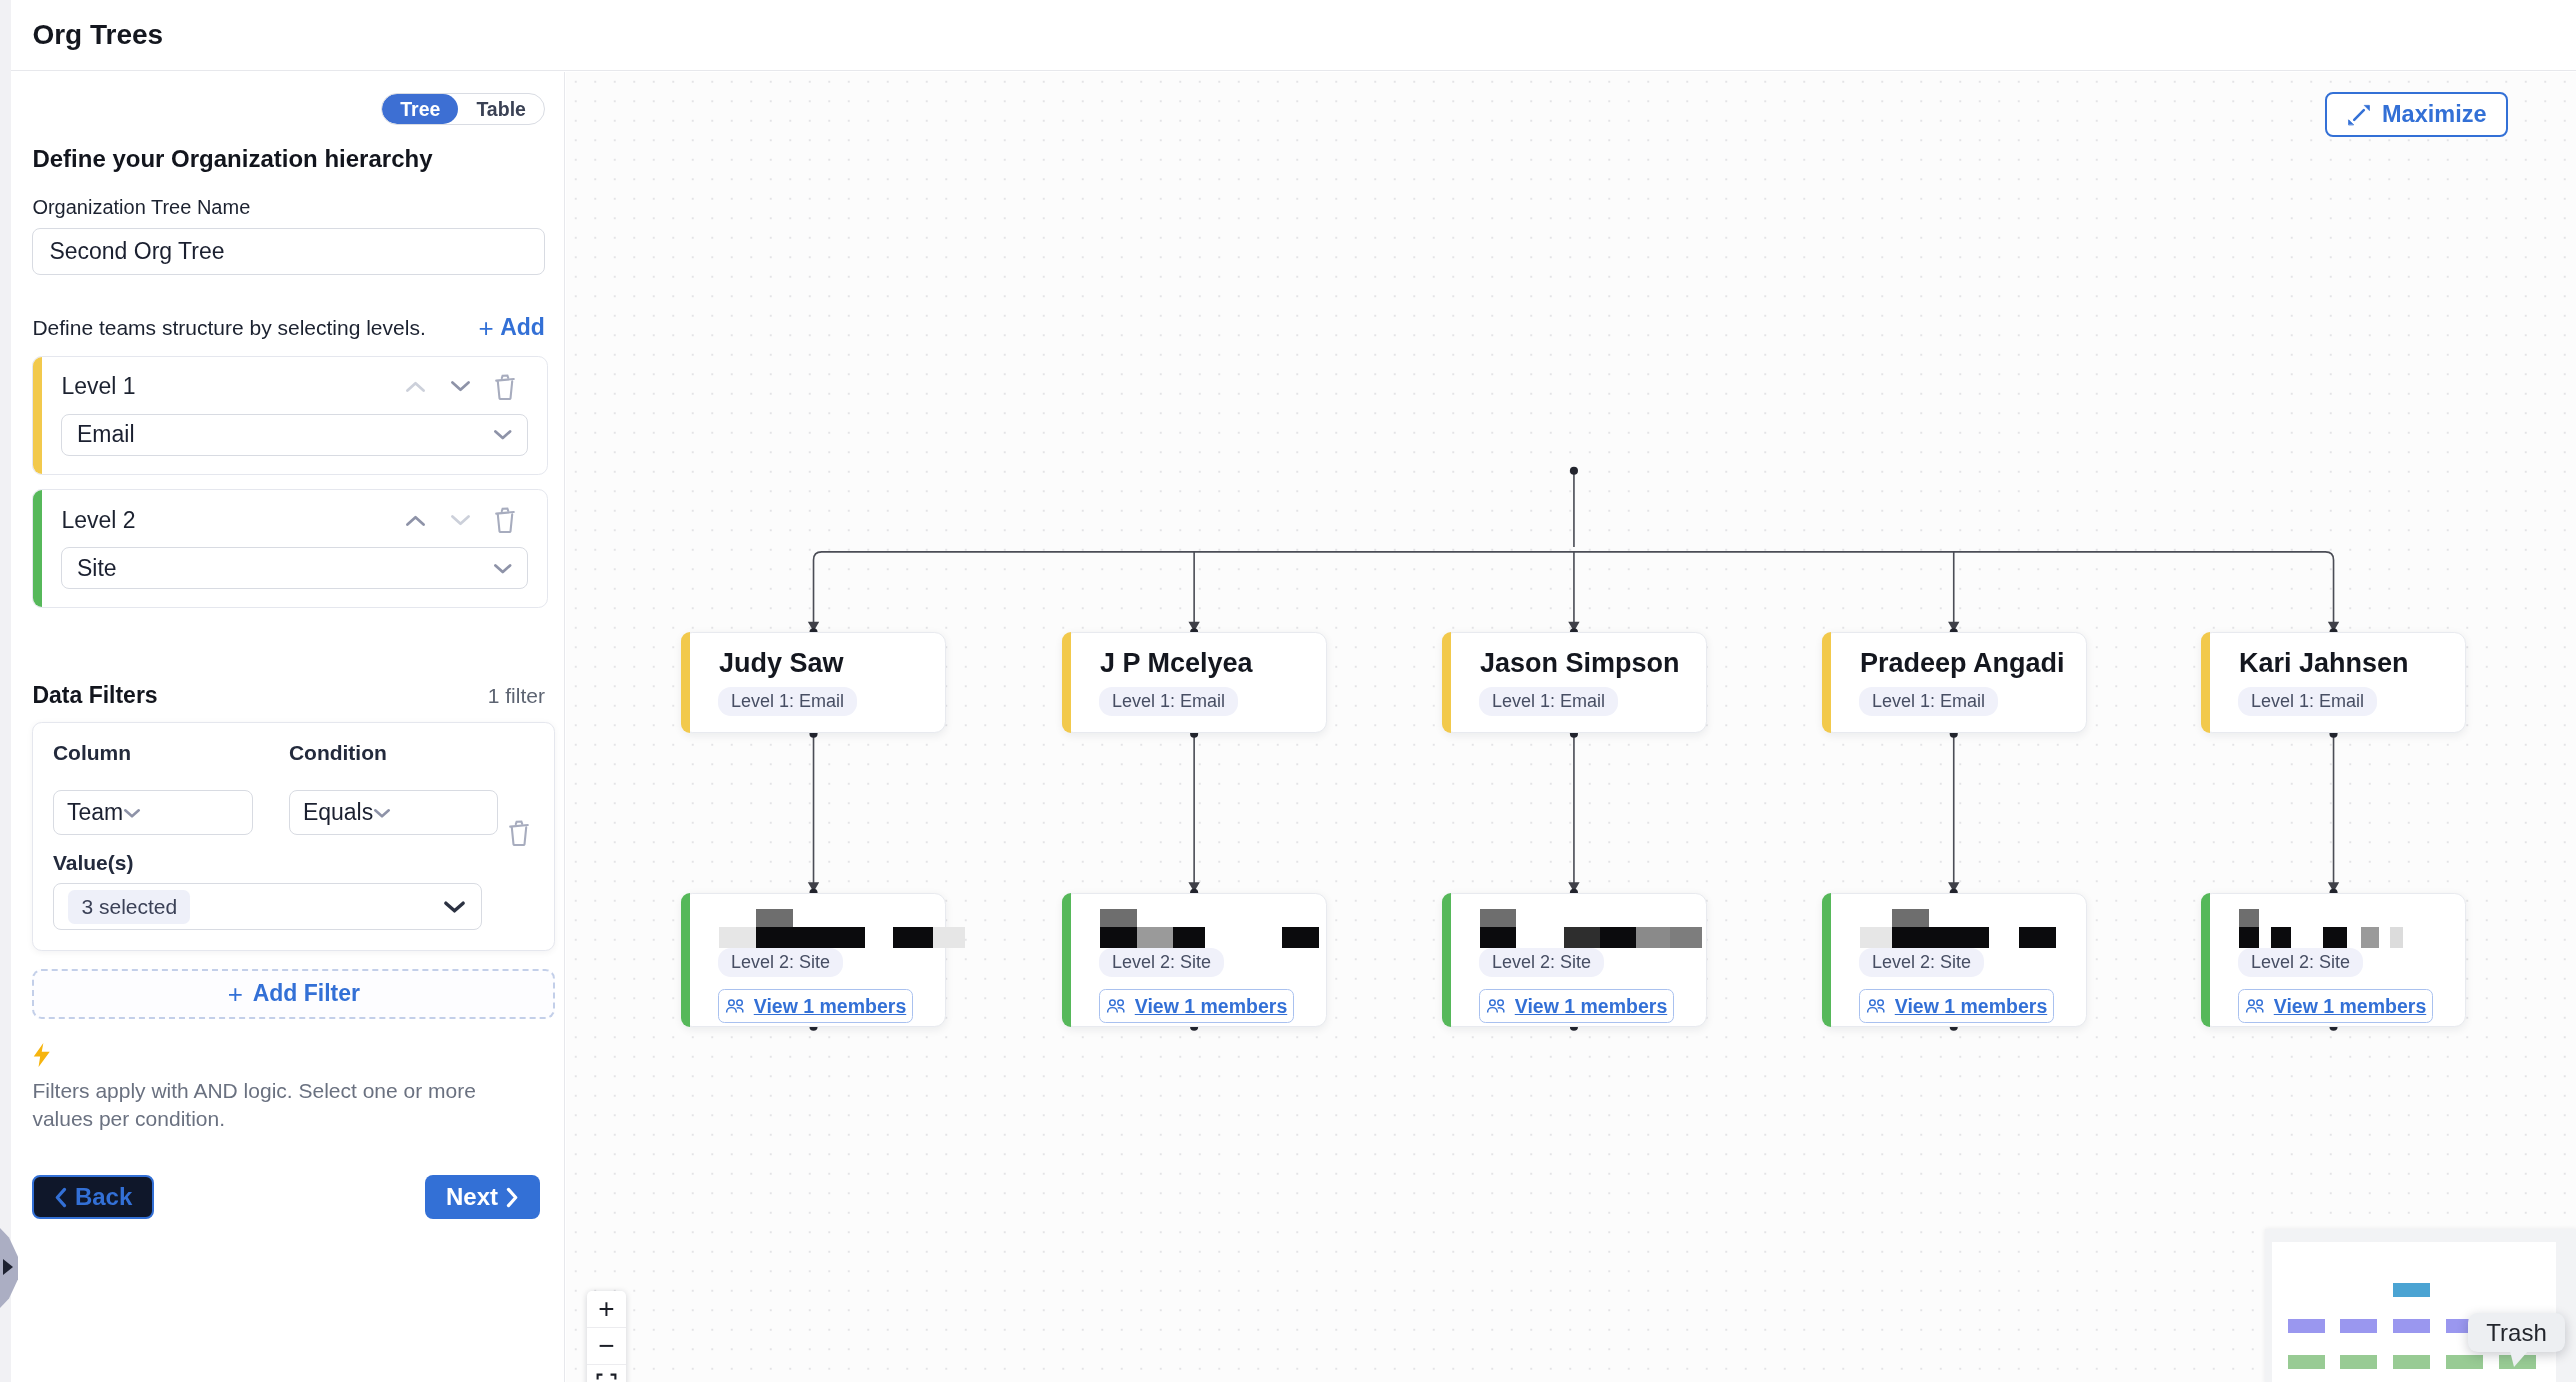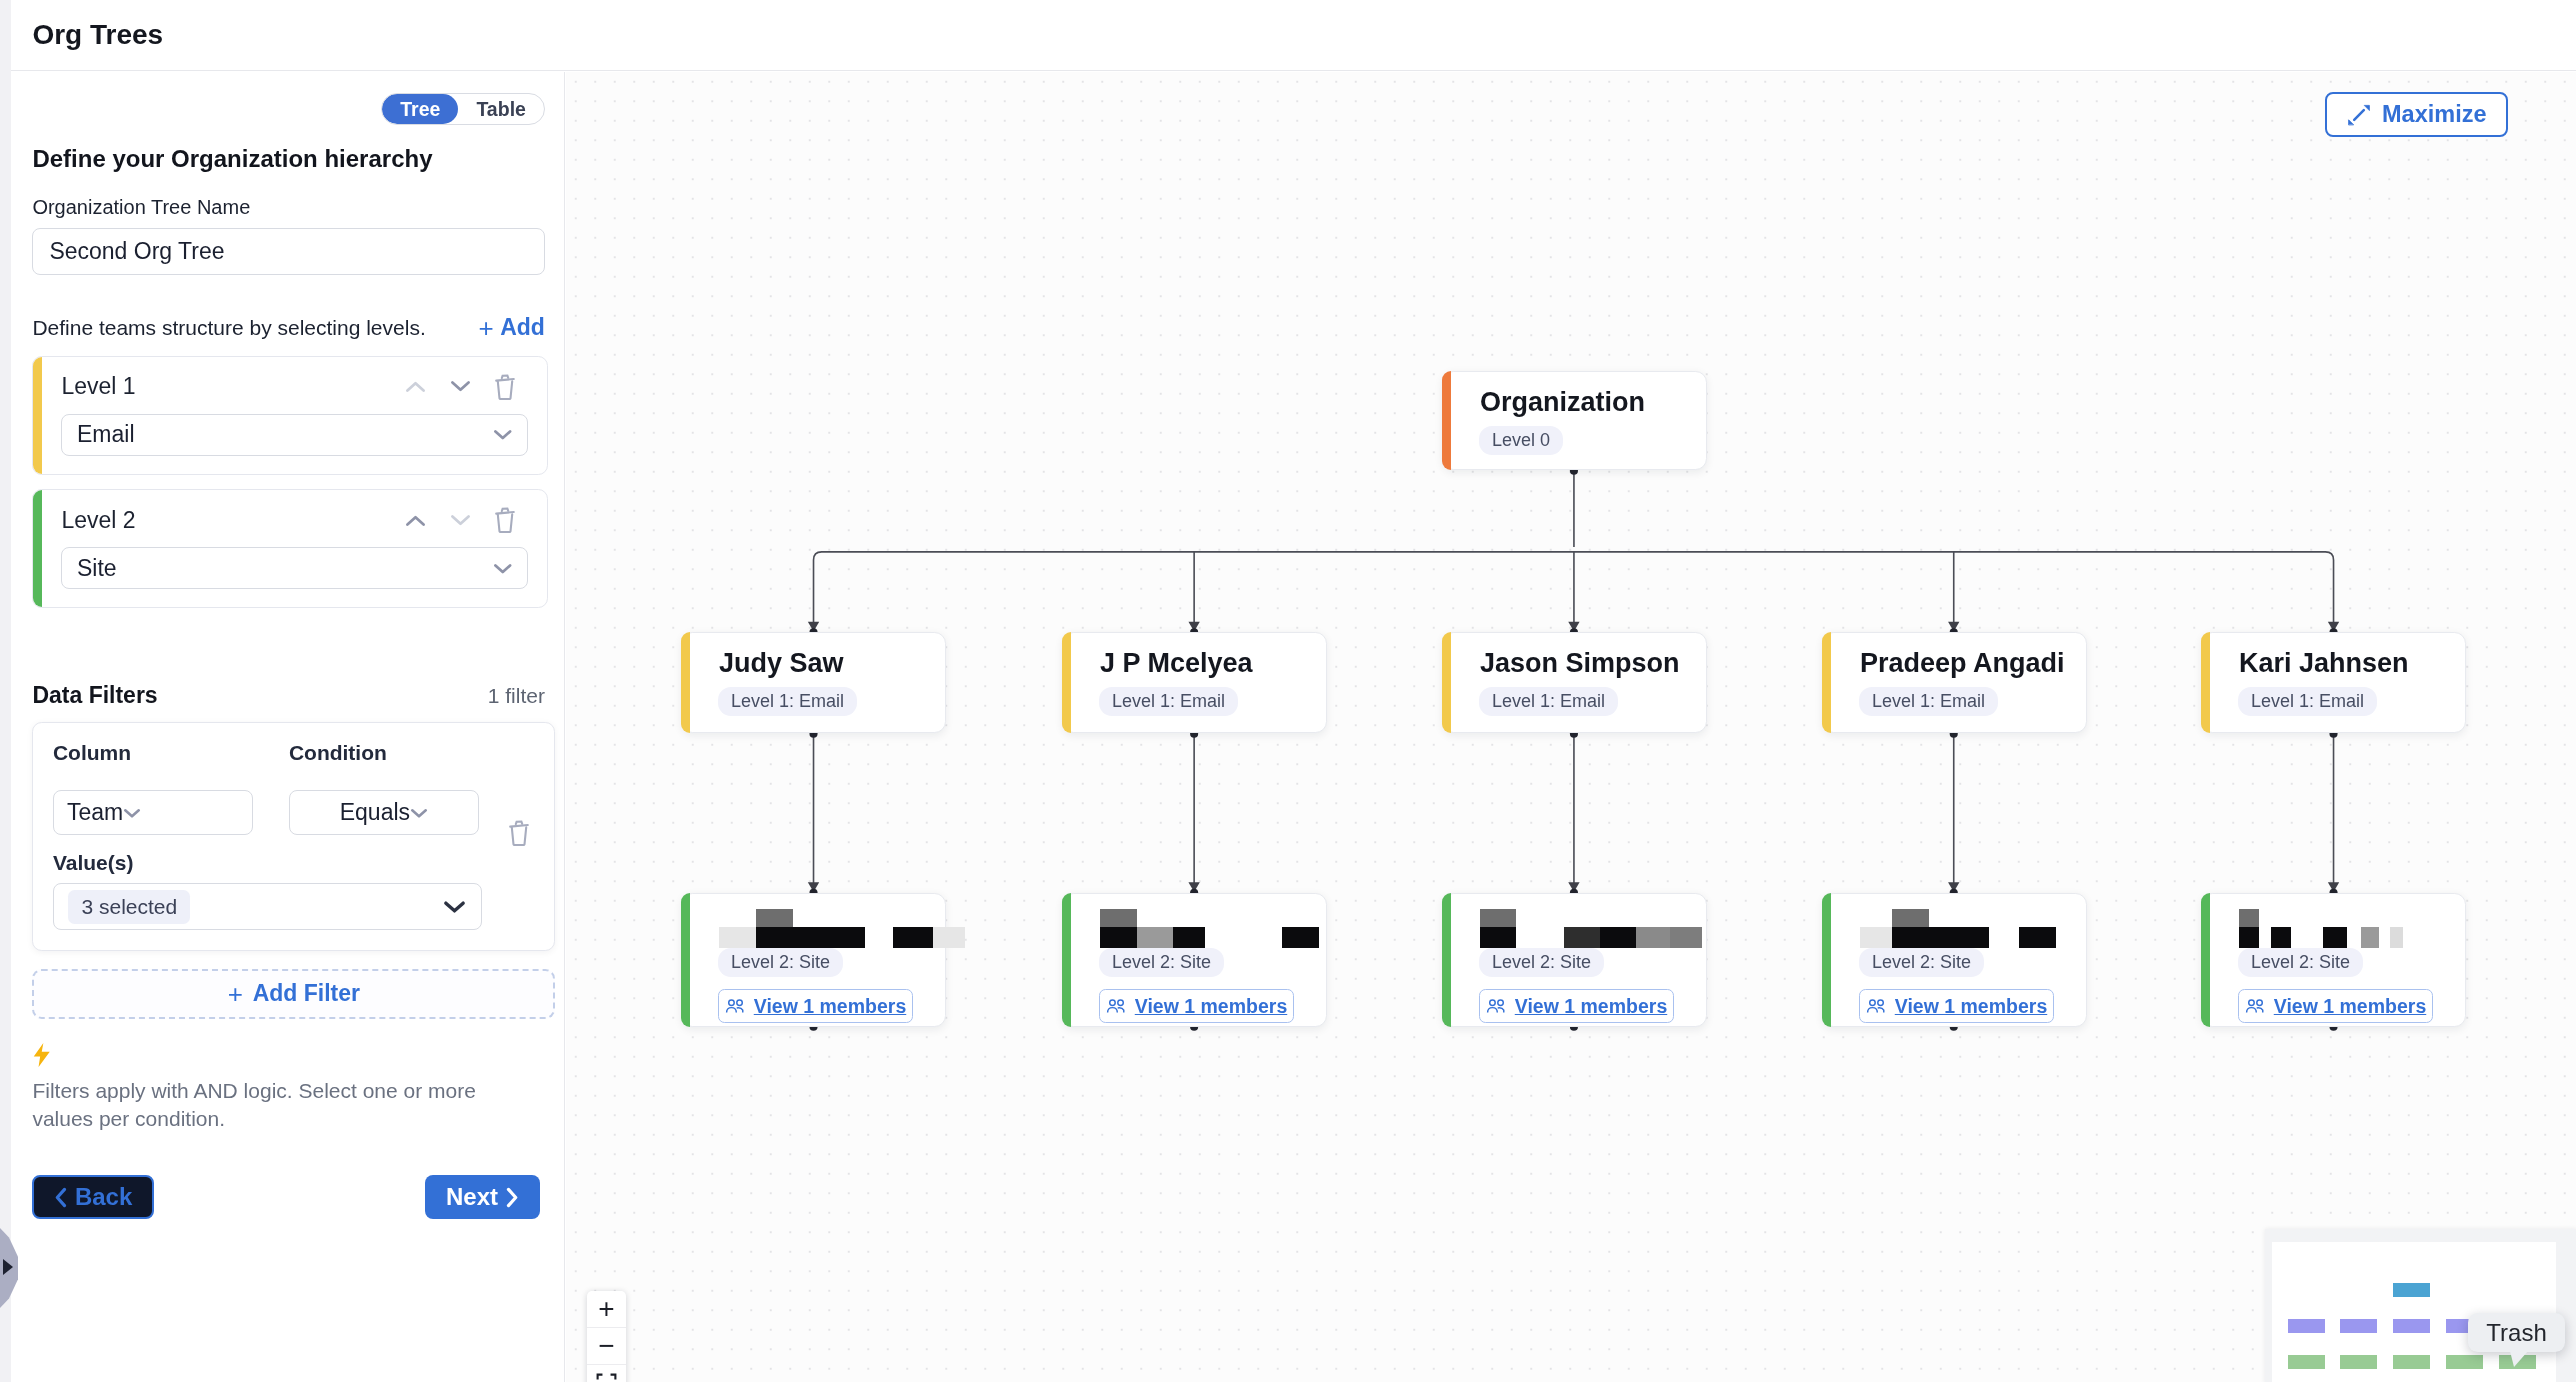--- a/index.html
+++ b/index.html
@@ -52,21 +52,21 @@
   .filters-head { margin-top:42px; display:flex; align-items:baseline; justify-content:space-between; }
   .filters-title { font-size:23px; font-weight:700; color:#12151d; }
   .filters-count { font-size:21px; color:#5d6472;margin-top:34px; }
   .filter-card { margin-top:13px; width:523px; border:1.6px solid #e5e7ee; border-radius:9.7px; background:#fff;
     box-shadow:0 1.6px 6.5px rgba(18,24,40,.05); padding:18px 19.5px 19.5px 19.5px; position:relative; }
   .f-row { display:flex; gap:36px; }
   .f-col { display:flex; flex-direction:column; }
   .f-label { font-size:21px; font-weight:700; color:#232a3c; }
   .f-select { margin-top:25px; height:45px; border:1.6px solid #d8dbe2; border-radius:8px; display:flex;
     align-items:center; padding:0 13px; font-size:23px; color:#1b2030; cursor:pointer; background:#fff; }
-  .w-team { width:200px; } .w-cond { width:190px;justify-content:center; }
+  .w-team { width:200px; } .w-cond { width:209px; }
   .filter-trash { position:absolute; right:23px; top:96px; cursor:pointer; }
   .chip { background:#eef0f9; border-radius:6.5px; padding:4.9px 13px; font-size:21px; color:#3b4157; }
   .values-select { margin-top:8px; width:429px; height:47px; border:1.6px solid #d8dbe2; border-radius:8px;
     display:flex; align-items:center; justify-content:space-between; padding:0 14.6px; cursor:pointer; background:#fff; }
   .add-filter { margin-top:18px; width:523px; height:50px; border:2.4px dashed #c3cfe9; border-radius:9.7px;
     display:flex; align-items:center; justify-content:center; gap:9.7px; color:#3370D6; font-size:23px; font-weight:700;
     cursor:pointer; background:#fdfdff; }
   .note { margin-top:21px; display:flex; gap:9.7px; font-size:21px; color:#6a7180; line-height:1.35; width:487px;flex-direction:column; }
   .bolt { flex:0 0 auto; margin-top:3.2px; }
   .nav-row { margin-top:42px; display:flex; justify-content:space-between; align-items:center; padding-right:4.9px; }
@@ -343,24 +343,20 @@
           <circle cx="1710" cy="1011" r="5"></circle>
           <circle cx="2178" cy="1011" r="5"></circle>
         <circle cx="305" cy="1176" r="5"></circle>
           <circle cx="774" cy="1176" r="5"></circle>
           <circle cx="1242" cy="1176" r="5"></circle>
           <circle cx="1710" cy="1176" r="5"></circle>
           <circle cx="2178" cy="1176" r="5"></circle>
       </g>
     </svg>
 
-    <div class="node n-org">
-      <div class="node-title">Organization</div>
-      <div class="badge">Level 0</div>
-    </div>
 
     <div class="node n-l1" style="left:115px">
       <div class="node-title">Judy Saw</div>
       <div class="badge">Level 1: Email</div>
     </div>
     <div class="node n-l1" style="left:496px">
       <div class="node-title">J P Mcelyea</div>
       <div class="badge">Level 1: Email</div>
     </div>
     <div class="node n-l1" style="left:876px">

